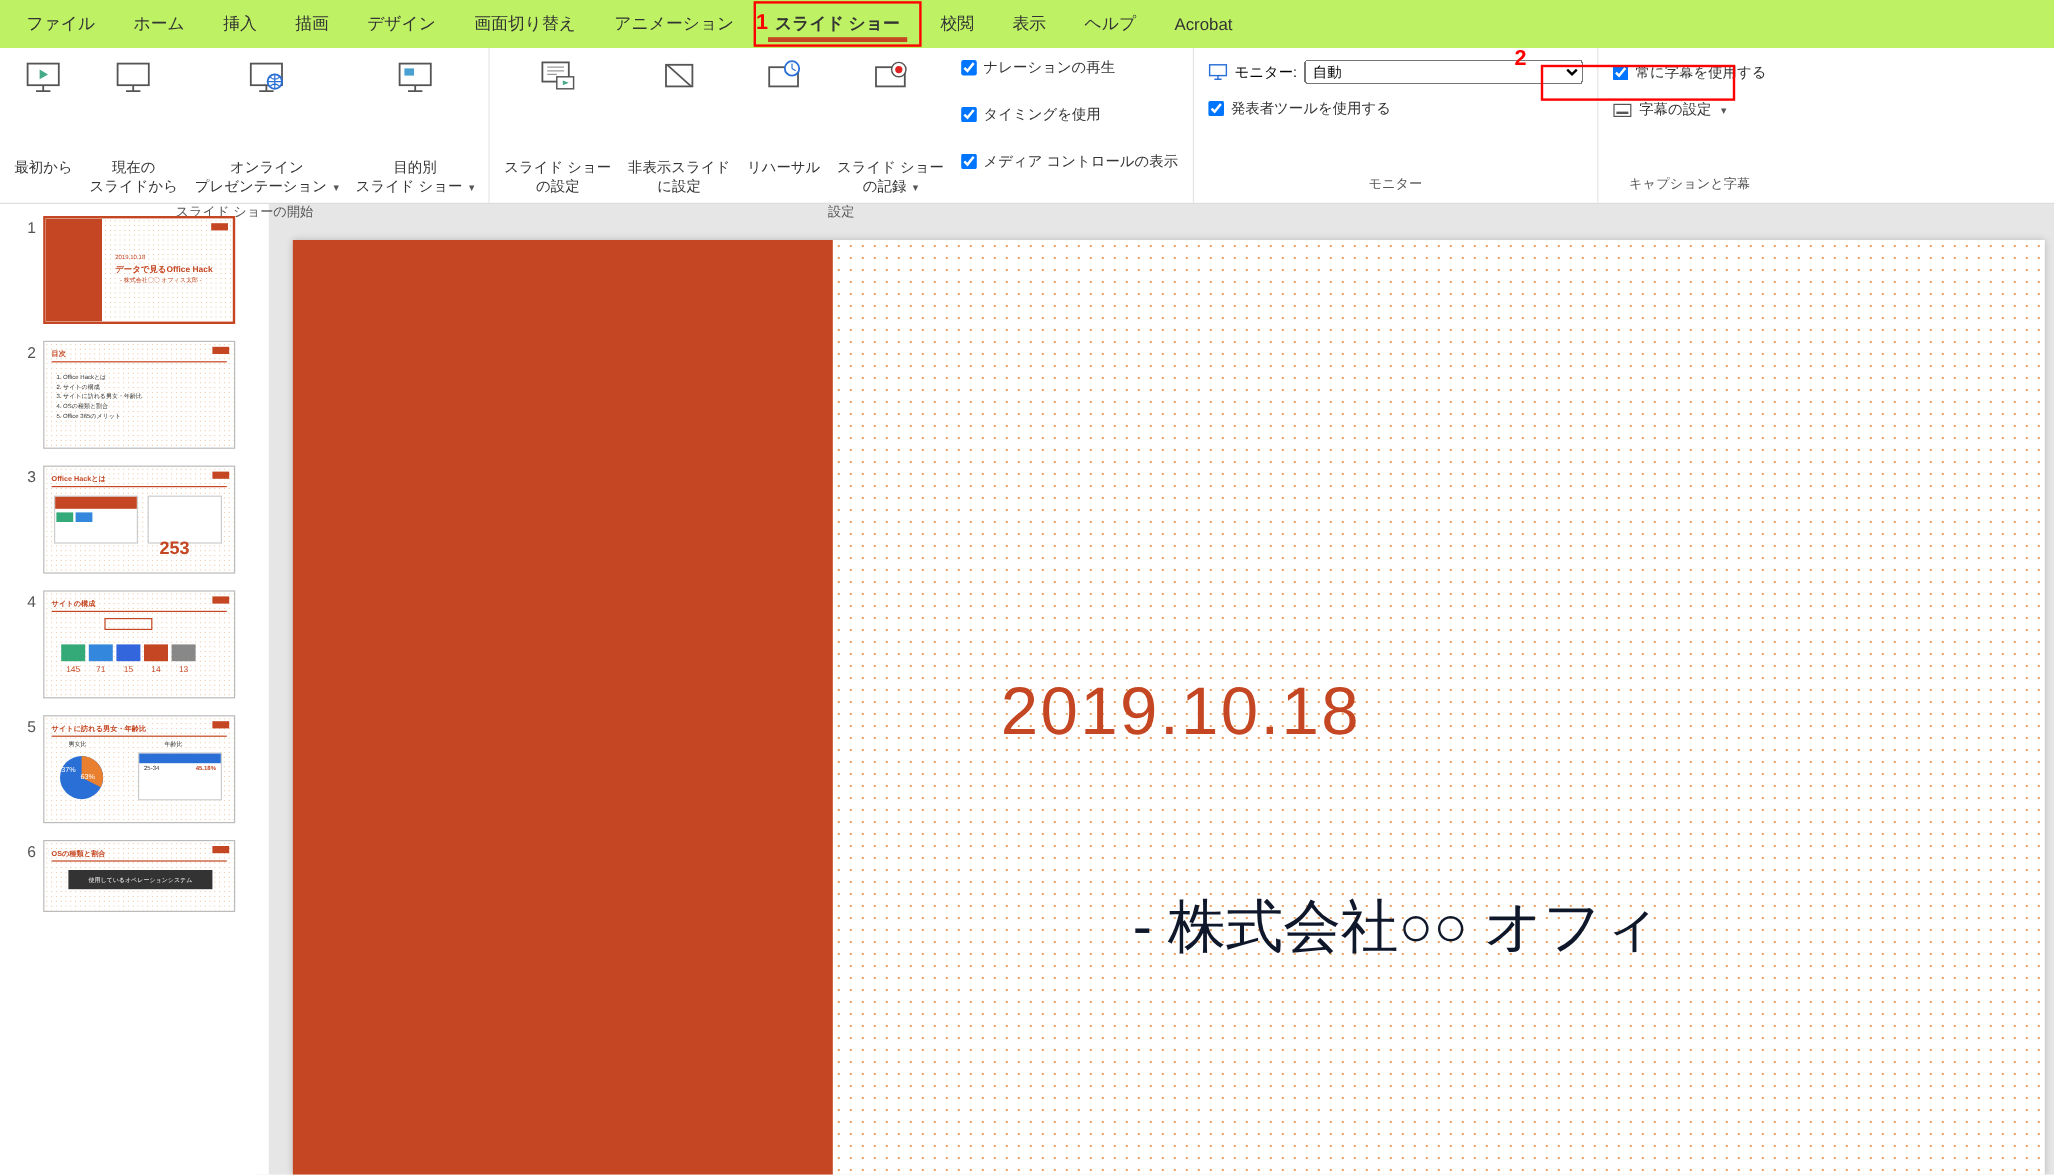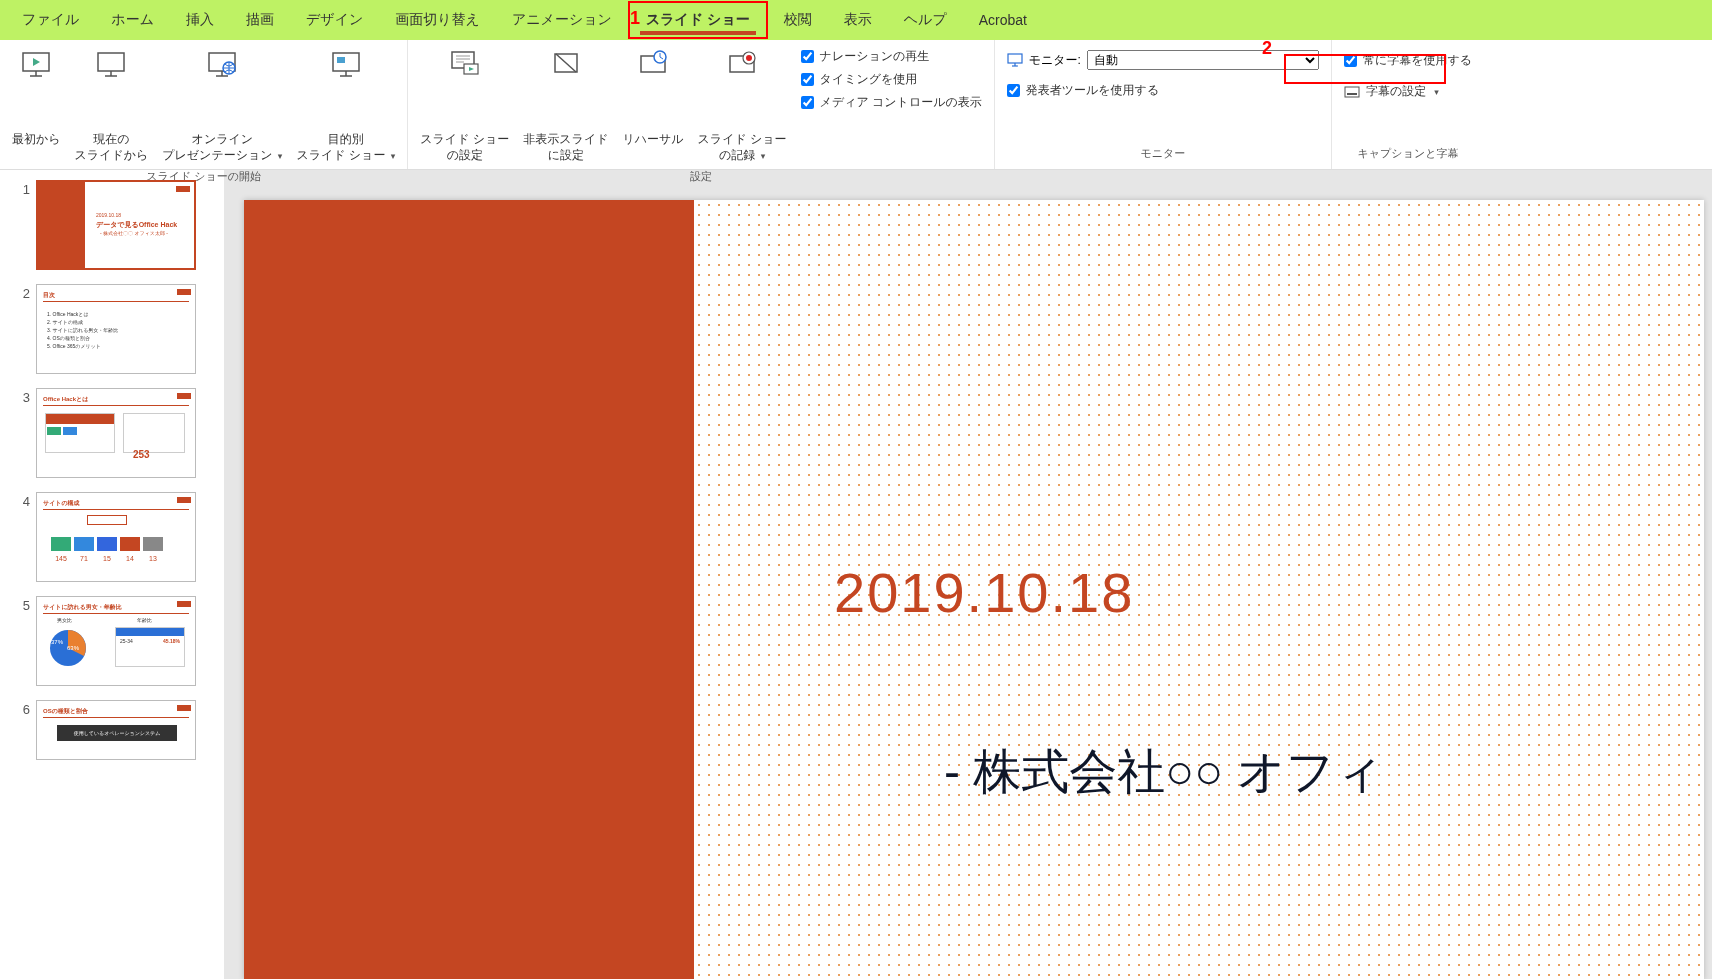--- a/index.html
+++ b/index.html
@@ -15,21 +15,21 @@
 
 .ribbon { display: flex; align-items: stretch; height: 130px; background: #fff; border-bottom: 1px solid #ddd; }
 .group { display: flex; flex-direction: column; align-items: center; padding: 4px 6px; border-right: 1px solid #e6e6e6; }
 .group-content { display: flex; align-items: flex-start; flex: 1; gap: 2px; }
 .group-label { font-size: 11px; color: #555; padding: 2px 0 4px 0; }
 .rbtn { display: flex; flex-direction: column; align-items: center; justify-content: flex-start; padding: 4px 6px; min-width: 60px; cursor: pointer; }
 .rbtn .icon { width: 32px; height: 32px; margin-bottom: 4px; }
 .rbtn .lbl { font-size: 12px; color: #333; text-align: center; line-height: 1.3; white-space: pre-line; margin-top: 48px; }
 .chev { font-size: 9px; color: #555; margin-left: 2px; }
 
-.vstack { display: flex; flex-direction: column; gap: 2px; padding: 2px 6px; }
+.vstack { display: flex; flex-direction: column; gap: 18px; padding: 2px 6px; }
 .chk { display: flex; align-items: center; gap: 6px; font-size: 12px; color: #333; cursor: pointer; padding: 2px 0; }
 .chk input { width: 13px; height: 13px; }
 
 .monitor-row { display: flex; align-items: center; gap: 6px; }
 .monitor-row select { font-size: 12px; padding: 1px 2px; width: 232px; }
 
 .small-icon { width: 16px; height: 16px; display: inline-block; flex-shrink: 0; }
 
 .annot { position: absolute; color: #ff0000; font-weight: bold; font-size: 18px; }
 .redbox { border: 2px solid #ff0000; position: absolute; pointer-events: none; }
@@ -290,21 +290,21 @@
         <div class="mini-text" style="left:6px; top:6px; font-weight:bold;">Office Hackとは</div>
         <div class="mini-line" style="top:16px;"></div>
         <div style="position:absolute; left:8px; top:24px; width:70px; height:40px; border:1px solid #ccc; background:#fff;">
           <div style="height:10px; background:#c44622;"></div>
           <div style="display:flex; margin-top:2px;">
               <div style="width:14px;height:8px;background:#3a7; margin:1px;"></div>
               <div style="width:14px;height:8px;background:#38d; margin:1px;"></div>
             </div>
         </div>
         <div style="position:absolute; left:86px; top:24px; width:62px; height:40px; border:1px solid #ccc; background:#fff; font-size:5px; color:#333; padding:2px;"></div>
-        <div class="mini-text" style="left:96px; top:60px; font-size:10px; font-weight:bold;">253</div>
+        <div class="mini-text" style="left:96px; top:60px; font-size:15px; font-weight:bold;">253</div>
       </div>
     </div>
 
     <div class="thumbrow">
       <div class="thumbnum">4</div>
       <div class="thumb">
         <div class="mini-dotbg"></div>
         <div class="mini-redbar"></div>
         <div class="mini-text" style="left:6px; top:6px; font-weight:bold;">サイトの構成</div>
         <div class="mini-line" style="top:16px;"></div>

